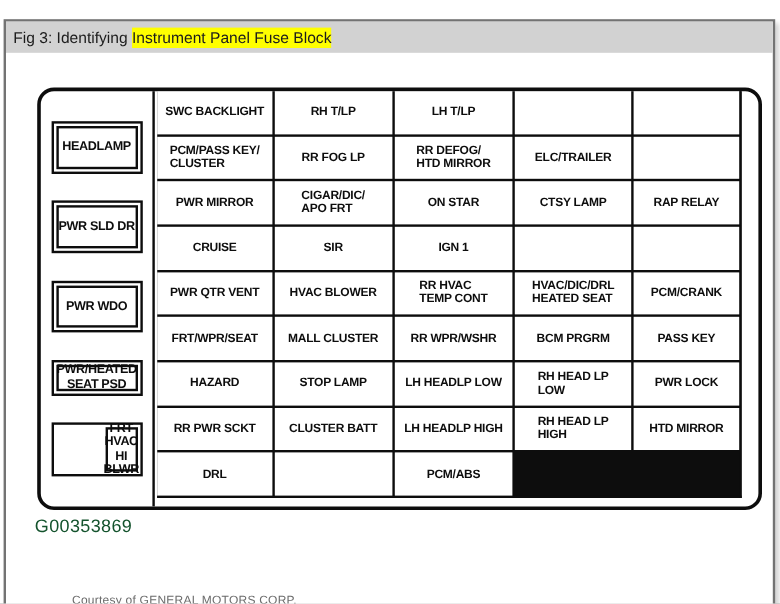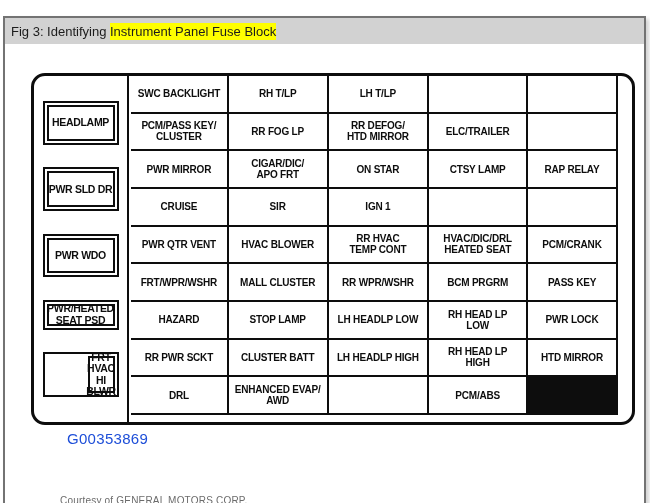--- a/index.html
+++ b/index.html
@@ -57,27 +57,27 @@
   
   .grid{
     position:absolute;left:97px;top:0;right:14px;bottom:7px;
     background:var(--ink);
     display:grid;grid-template-columns:98fr 100fr 101fr 99fr 90fr;
     grid-template-rows:repeat(9,1fr);gap:2px;
     border-right:2px solid var(--ink);border-bottom:2px solid var(--ink);
   }
   .cell{
     background:#fff;display:flex;align-items:center;justify-content:center;
-    text-align:center;font-weight:bold;font-size:10px;line-height:1.12;
+    font-weight:bold;font-size:10px;line-height:1.12;
     letter-spacing:-0.2px;color:var(--ink);white-space:pre-line;
     padding:0 1px;overflow:hidden;
   }
   .figure-id{
     position:absolute;left:24px;top:412px;
-    font-size:15px;color:#1d4ed8;letter-spacing:0.3px;margin-left:38px;
+    font-size:15px;color:#14532d;letter-spacing:0.3px;
   }
   .credit{
     position:absolute;left:0;right:0;top:477px;
     padding-left:55px;font-size:10px;color:#6b6b6b;letter-spacing:0.2px;
   }
 </style>
 </head>
 <body>
 
 <div class="frame">
@@ -128,40 +128,38 @@
         <div class="cell">IGN 1</div>
         <div class="cell"></div>
         <div class="cell"></div>
         <div class="cell">PWR QTR VENT</div>
         <div class="cell">HVAC BLOWER</div>
         <div class="cell">RR HVAC
 TEMP CONT</div>
         <div class="cell">HVAC/DIC/DRL
 HEATED SEAT</div>
         <div class="cell">PCM/CRANK</div>
-        <div class="cell">FRT/WPR/WSHR</div>
+        <div class="cell">FRT/WPR/SEAT</div>
         <div class="cell">MALL CLUSTER</div>
         <div class="cell">RR WPR/WSHR</div>
         <div class="cell">BCM PRGRM</div>
         <div class="cell">PASS KEY</div>
         <div class="cell">HAZARD</div>
         <div class="cell">STOP LAMP</div>
         <div class="cell">LH HEADLP LOW</div>
         <div class="cell">RH HEAD LP
 LOW</div>
         <div class="cell">PWR LOCK</div>
         <div class="cell">RR PWR SCKT</div>
         <div class="cell">CLUSTER BATT</div>
         <div class="cell">LH HEADLP HIGH</div>
         <div class="cell">RH HEAD LP
 HIGH</div>
         <div class="cell">HTD MIRROR</div>
         <div class="cell">DRL</div>
-        <div class="cell">ENHANCED EVAP/
-AWD</div>
         <div class="cell"></div>
         <div class="cell">PCM/ABS</div>
       </div>
   </div>
 
   <div class="figure-id">G00353869</div>
 
   <div class="credit">Courtesy of GENERAL MOTORS CORP.</div>
 </div>
 

